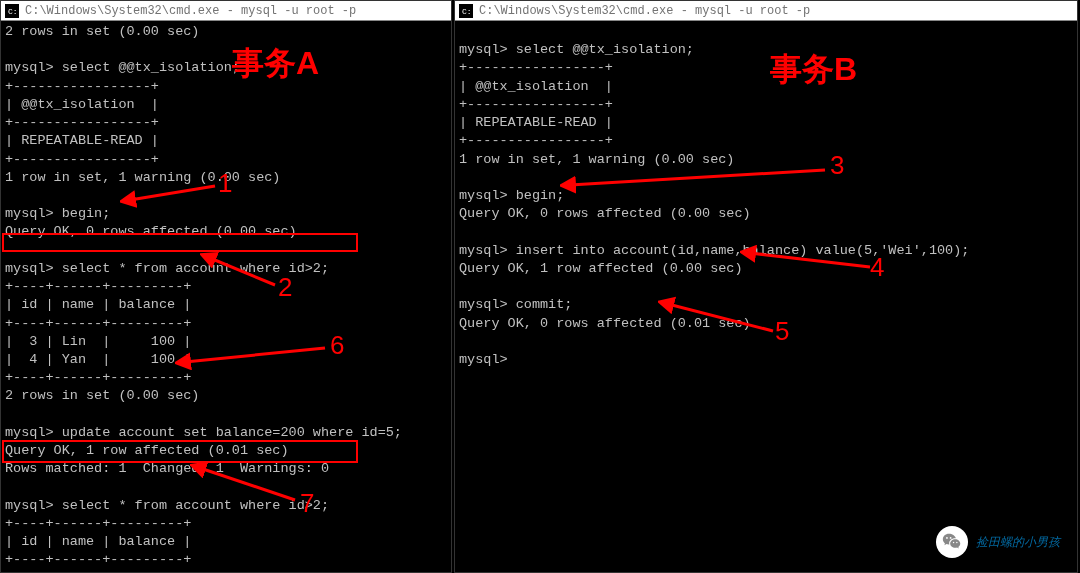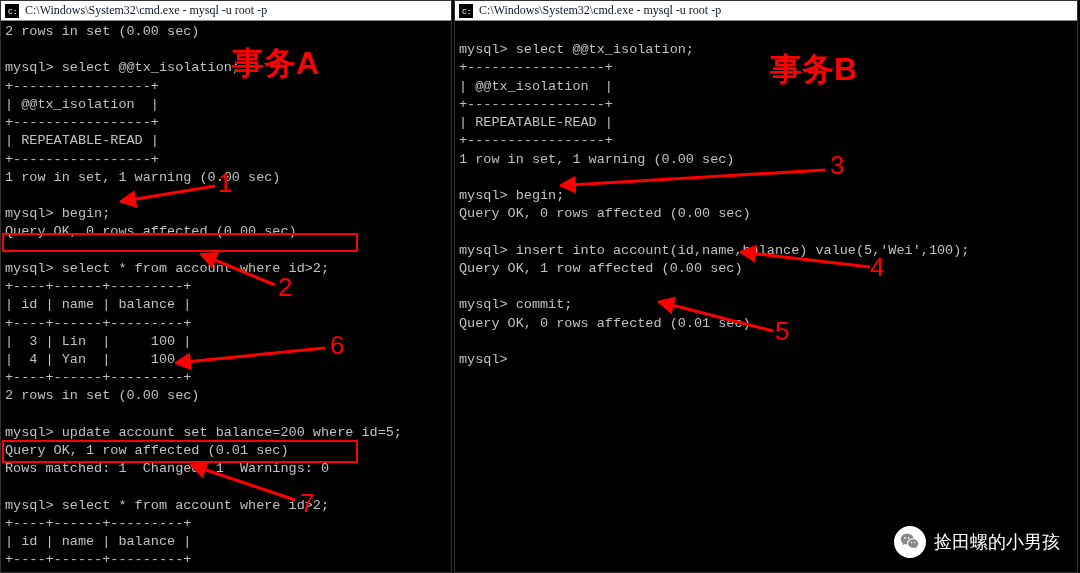--- a/index.html
+++ b/index.html
@@ -34,23 +34,23 @@
       height: 14px;
       background: #000;
       margin-right: 6px;
       display: inline-flex;
       align-items: center;
       justify-content: center;
       color: #fff;
       font-size: 9px;
     }
     .titlebar-text {
-      color: #0f172a;
+      color: #737373;
       font-size: 12px;
-      font-family: Liberation Serif, serif;
+      font-family: Liberation Mono, monospace;
     }
     .terminal-body {
       padding: 2px 4px;
       line-height: 1.35;
       white-space: pre;
       font-size: 13.5px;
     }
     .box-red {
       border: 2px solid #ff0000;
       position: absolute;
@@ -86,23 +86,24 @@
     .wechat-icon {
       width: 32px;
       height: 32px;
       background: #fff;
       border-radius: 50%;
       display: flex;
       align-items: center;
       justify-content: center;
     }
     .watermark-text {
-      color: #ffffff;
-      font-size: 18px;
+      color: #0369a1;
+      font-size: 12px;
       font-family: 'Microsoft YaHei', sans-serif;
+      font-style: italic;
     }
   </style>
 </head>
 <body>
 
 <div class="window window-left">
   <div class="titlebar">
     <span class="titlebar-icon">
       <svg width="10" height="10" viewBox="0 0 10 10">
           <rect width="10" height="10" fill="#000"></rect>

